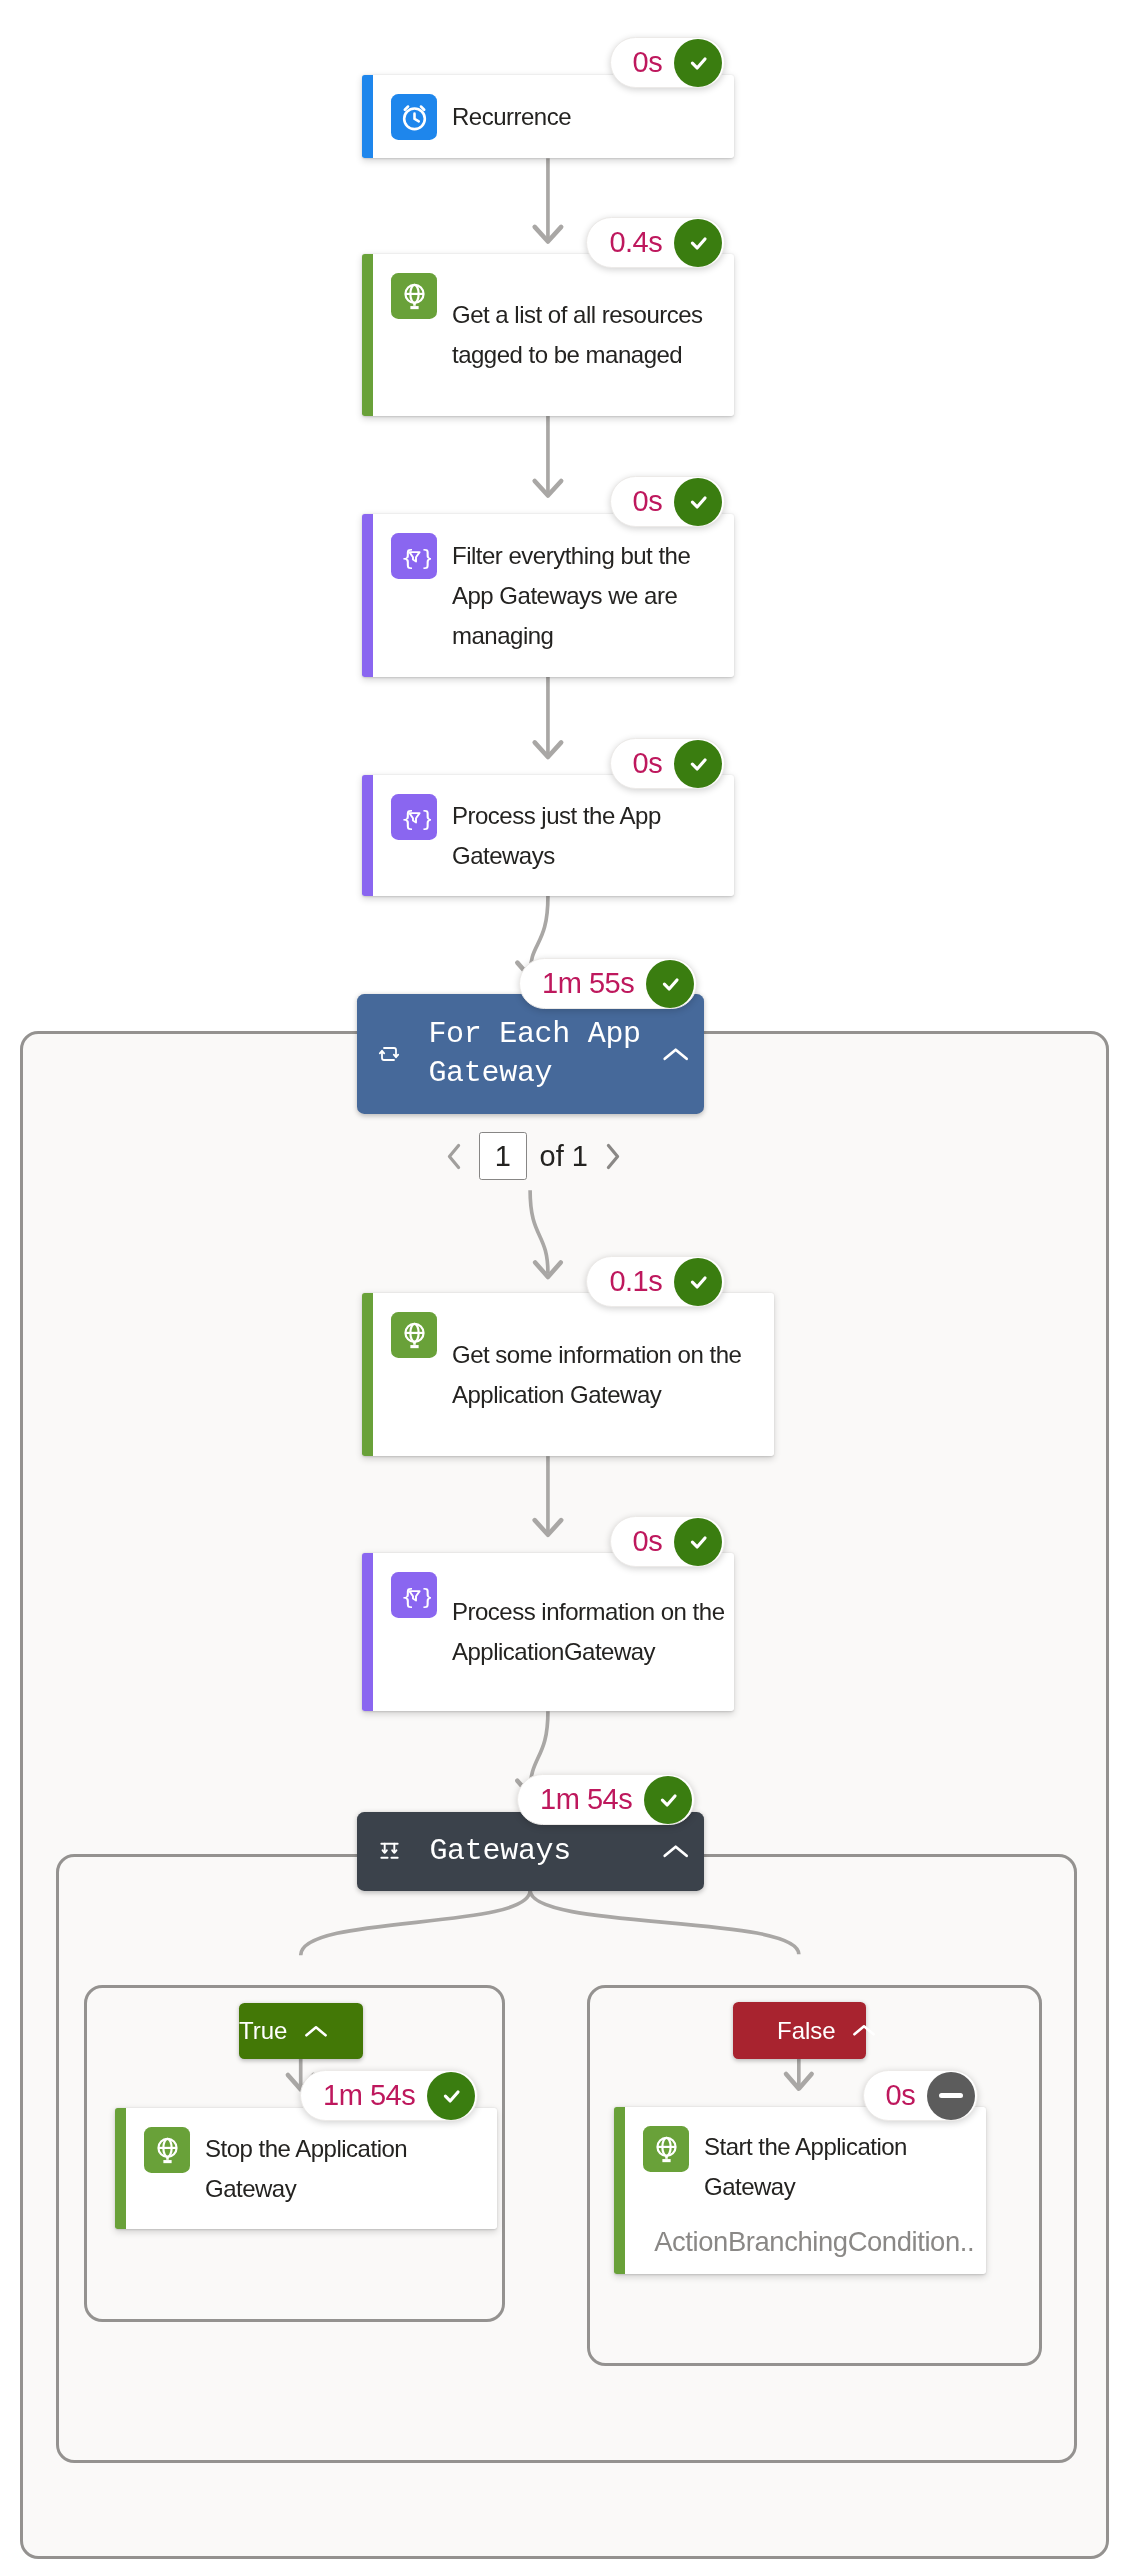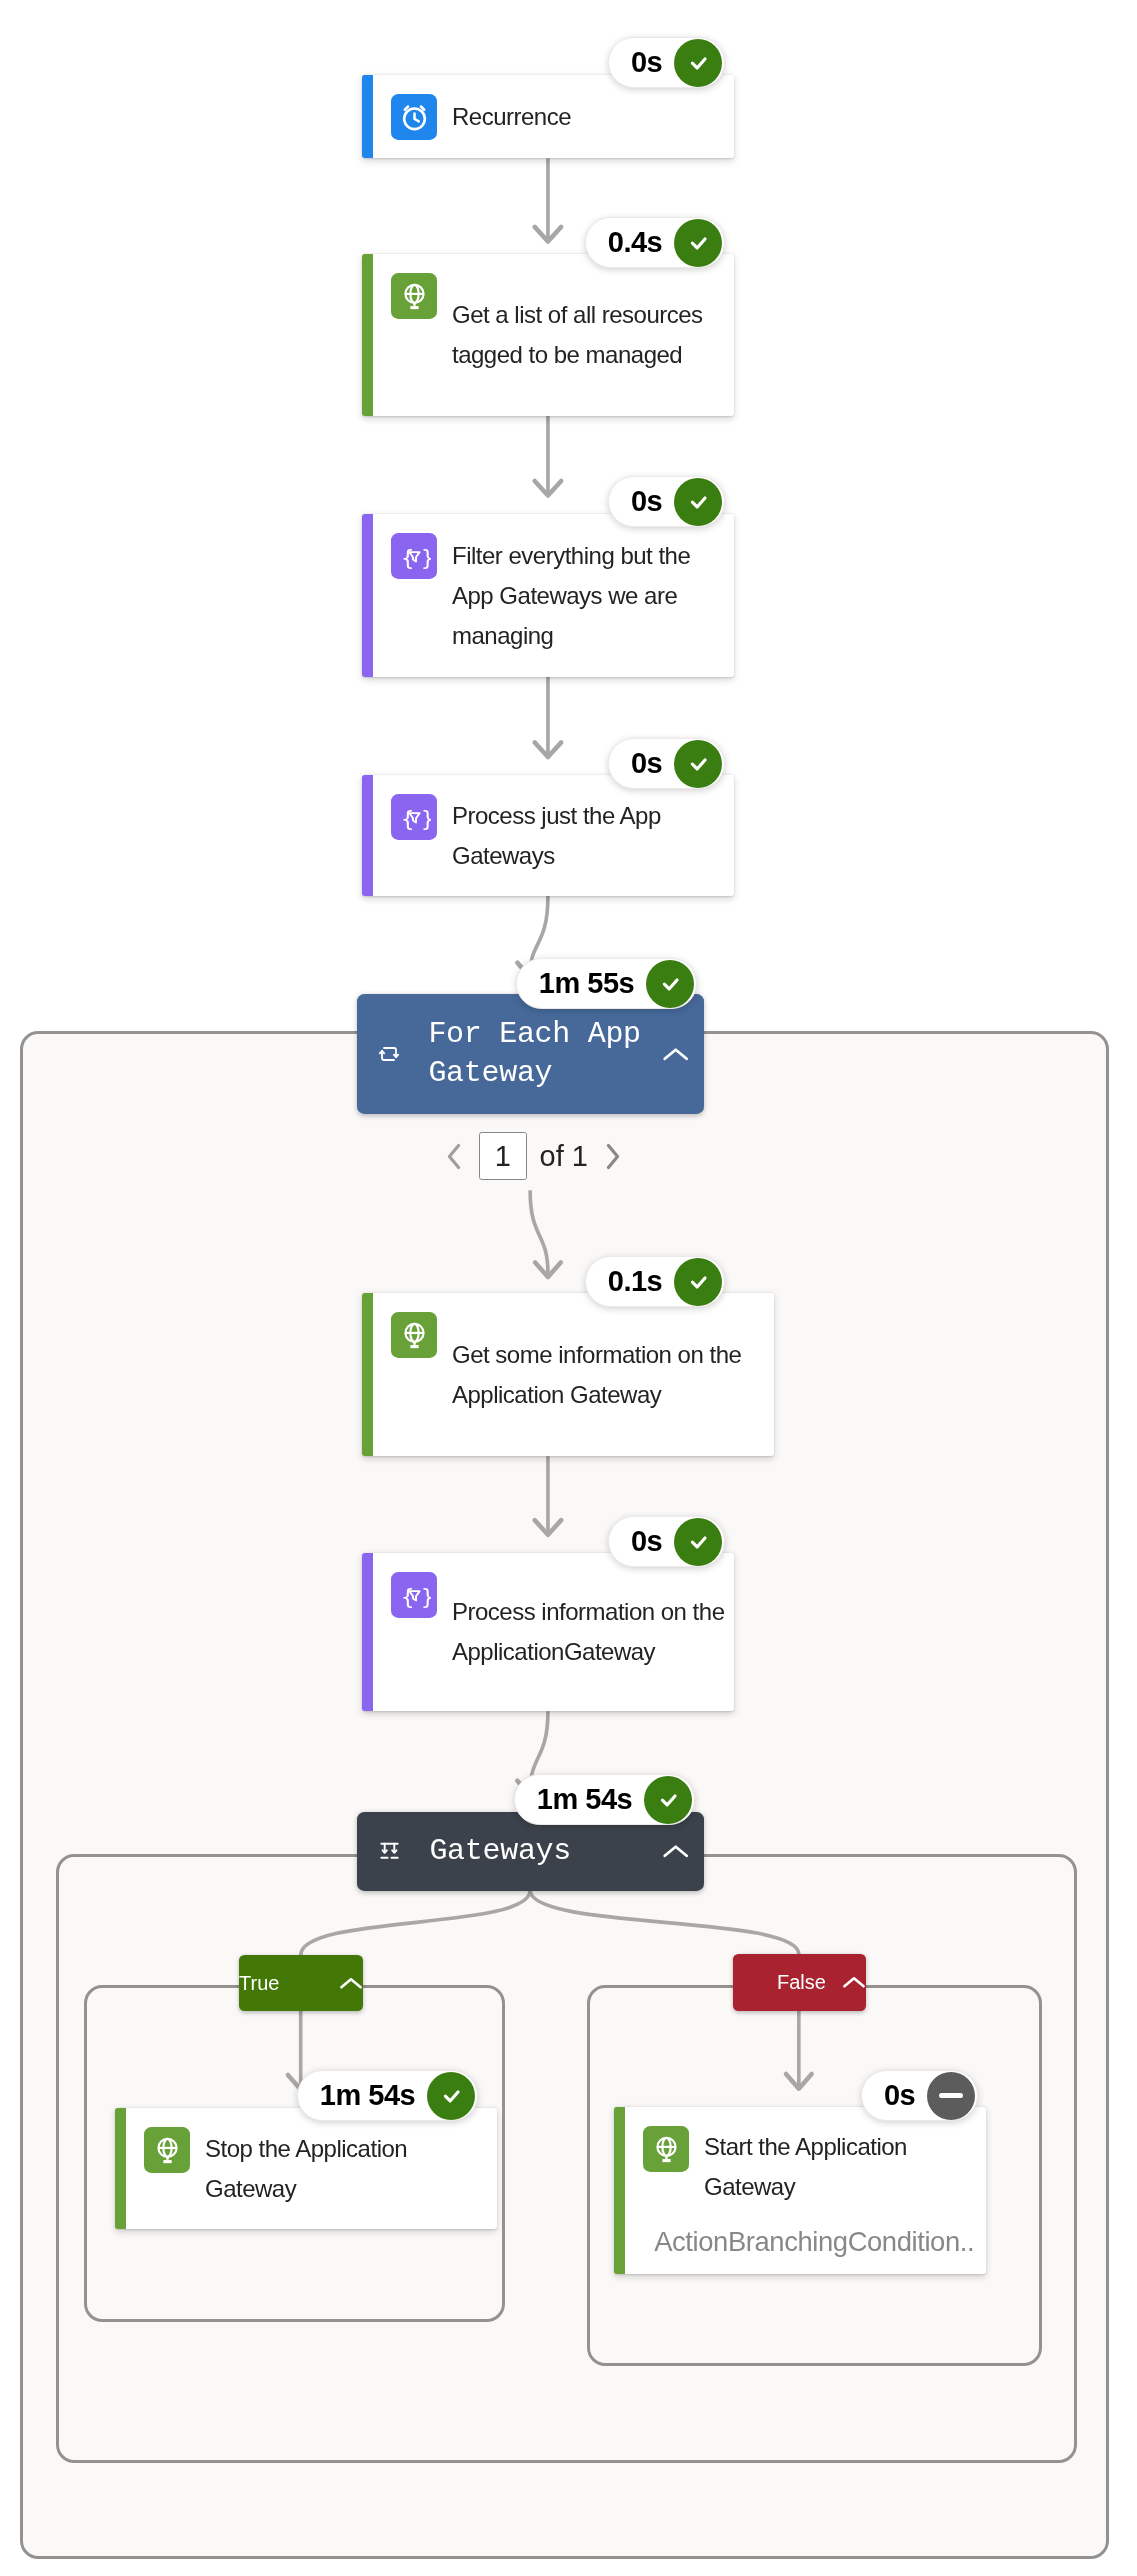--- a/index.html
+++ b/index.html
@@ -30,27 +30,27 @@
   .card .note-row{position:absolute;left:27.4px;bottom:16.5px;right:12.8px;display:flex;align-items:center;gap:12.8px;
     color:var(--muted);font-size:27.4px;letter-spacing:-0.4px;white-space:nowrap;overflow:hidden;}
 
   .scope-header{position:absolute;display:flex;align-items:center;color:#fff;border-radius:7.3px;z-index:4;
     font-size:30px;letter-spacing:-0.3px;line-height:39px;padding-left:20px;cursor:pointer;
     box-shadow:0 1.8px 5.5px rgba(0,0,0,.25);font-family:Liberation Mono, monospace;}
   .scope-header .s-icon{margin-right:27.4px;flex:0 0 auto;display:flex;}
   .scope-header .s-label{flex:1;}
   .collapse-btn{margin-left:auto;margin-right:14.6px;display:flex;cursor:pointer;}
 
-  .branch-label{position:absolute;display:flex;align-items:center;justify-content:space-between;gap:16.5px;
-    color:#fff;border-radius:5.5px;font-size:20px;z-index:4;cursor:pointer;box-shadow:0 1.8px 4.6px rgba(0,0,0,.25);}
+  .branch-label{position:absolute;display:flex;align-items:center;justify-content:flex-start;gap:16.5px;
+    color:#fff;border-radius:5.5px;font-size:24px;z-index:4;cursor:pointer;box-shadow:0 1.8px 4.6px rgba(0,0,0,.25);margin-top:48px;}
 
   .badge{position:absolute;height:51px;background:#fff;border:0.9px solid #ECEAE8;border-radius:25.6px;
     display:flex;align-items:center;gap:12px;padding:0 1.8px 0 22px;z-index:5;
     box-shadow:0 1.8px 7.3px rgba(0,0,0,.18);}
-  .badge .badge-text{font-size:29px;font-weight:700;color:#000000;letter-spacing:-0.5px;}
+  .badge .badge-text{font-size:29px;font-weight:400;color:#be185d;letter-spacing:-0.5px;}
   .badge .badge-circle{width:48px;height:48px;border-radius:50%;display:flex;align-items:center;justify-content:center;flex:0 0 auto;}
   .badge .badge-circle.success{background:var(--success-green);}
   .badge .badge-circle.skipped{background:var(--skipped-gray);}
   .minus-bar{width:24px;height:5.5px;border-radius:2.7px;background:#fff;}
 
   .pager{position:absolute;z-index:4;display:flex;align-items:center;}
   .pager-btn{display:flex;align-items:center;cursor:pointer;}
   .pager-input{width:48px;height:48px;border:1.8px solid #878685;background:#fff;border-radius:2.7px;
     text-align:center;font-size:29px;color:var(--card-text);display:flex;align-items:center;justify-content:center;}
   .pager-of{font-size:29px;color:var(--card-text);}

